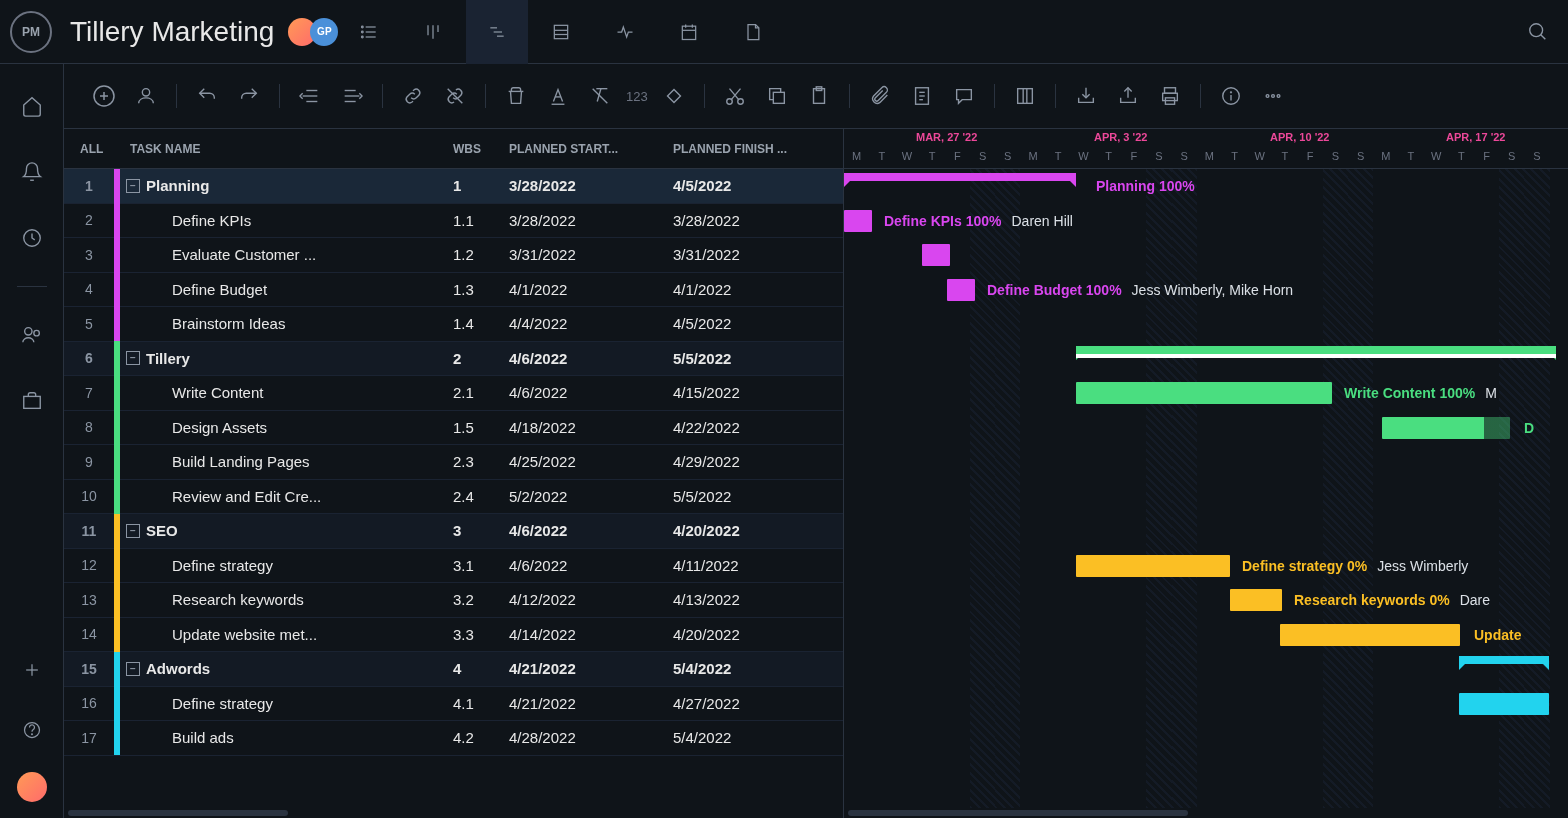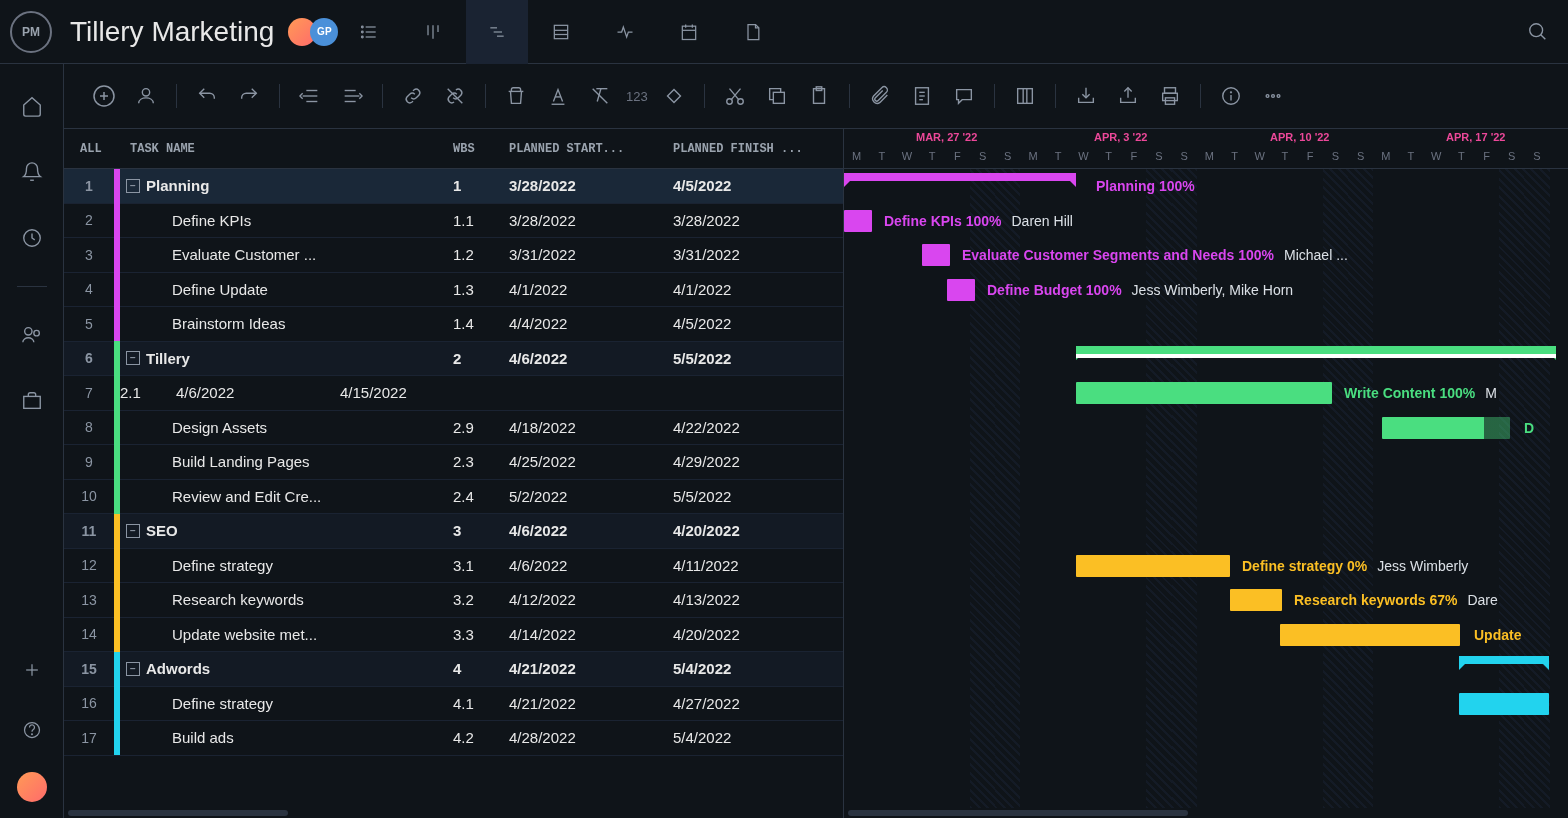--- a/index.html
+++ b/index.html
@@ -28,21 +28,21 @@
 .tool-btn { width:32px; height:32px; display:flex; align-items:center; justify-content:center; color:#8b95a3; background:transparent; border:none; cursor:pointer; }
 .tool-sep { width:1px; height:24px; background:#2a3340; margin:0 4px; }
 .tool-text { color:#6b7280; font-size:13px; }
 
 
 .content { display:flex; flex:1; overflow:hidden; }
 .grid-pane { width:780px; display:flex; flex-direction:column; border-right:1px solid #2a3340; }
 .gantt-pane { flex:1; display:flex; flex-direction:column; overflow:hidden; position:relative; }
 
 
-.grid-header { display:flex; height:40px; border-bottom:1px solid #2a3340; font-size:12px; font-weight:600; color:#9aa3ae; align-items:center;font-family:Liberation Mono, monospace; }
+.grid-header { display:flex; height:40px; border-bottom:1px solid #2a3340; font-size:12px; font-weight:600; color:#9aa3ae; align-items:center; }
 .col-all { width:50px; padding-left:16px; }
 .col-name { flex:1; padding-left:10px; }
 .col-wbs { width:56px; }
 .col-start { width:164px; }
 .col-finish { width:170px; }
 
 
 .grid-body { flex:1; overflow-y:auto; }
 .grid-row { display:flex; height:34.5px; align-items:center; border-bottom:1px solid #1a2332; font-size:15px; }
 .grid-row.summary { font-weight:700; background:#131a24; }
@@ -434,21 +434,21 @@
                 <span>Evaluate Customer ...</span>
               </div>
               <div class="row-wbs">1.2</div>
               <div class="row-start">3/31/2022</div>
               <div class="row-finish">3/31/2022</div>
             </div>
             <div class="grid-row">
               <div class="row-num">4</div>
               <div class="row-color c-pink"></div>
               <div class="row-name child">
-                <span>Define Update</span>
+                <span>Define Budget</span>
               </div>
               <div class="row-wbs">1.3</div>
               <div class="row-start">4/1/2022</div>
               <div class="row-finish">4/1/2022</div>
             </div>
             <div class="grid-row">
               <div class="row-num">5</div>
               <div class="row-color c-pink"></div>
               <div class="row-name child">
                 <span>Brainstorm Ideas</span>
@@ -464,31 +464,34 @@
                 <span class="expander">−</span>
                 <span>Tillery</span>
               </div>
               <div class="row-wbs">2</div>
               <div class="row-start">4/6/2022</div>
               <div class="row-finish">5/5/2022</div>
             </div>
             <div class="grid-row">
               <div class="row-num">7</div>
               <div class="row-color c-green"></div>
+              <div class="row-name child">
+                <span>Write Content</span>
+              </div>
               <div class="row-wbs">2.1</div>
               <div class="row-start">4/6/2022</div>
               <div class="row-finish">4/15/2022</div>
             </div>
             <div class="grid-row">
               <div class="row-num">8</div>
               <div class="row-color c-green"></div>
               <div class="row-name child">
                 <span>Design Assets</span>
               </div>
-              <div class="row-wbs">2.9</div>
+              <div class="row-wbs">1.5</div>
               <div class="row-start">4/18/2022</div>
               <div class="row-finish">4/22/2022</div>
             </div>
             <div class="grid-row">
               <div class="row-num">9</div>
               <div class="row-color c-green"></div>
               <div class="row-name child">
                 <span>Build Landing Pages</span>
               </div>
               <div class="row-wbs">2.3</div>
@@ -659,24 +662,20 @@
               </div>
               <div class="gantt-row" style="top: 34.5px;">
                 <div class="bar c-pink" style="left: 0px; width: 28px;"></div>
                 <div class="bar-label t-pink" style="left: 40px;">
                   <span>Define KPIs  100%</span>
                   <span class="assignee">Daren Hill</span>
                 </div>
               </div>
               <div class="gantt-row" style="top: 69px;">
                 <div class="bar c-pink" style="left: 78px; width: 28px;"></div>
-                <div class="bar-label t-pink" style="left: 118px;">
-                  <span>Evaluate Customer Segments and Needs  100%</span>
-                  <span class="assignee">Michael ...</span>
-                </div>
               </div>
               <div class="gantt-row" style="top: 103.5px;">
                 <div class="bar c-pink" style="left: 103px; width: 28px;"></div>
                 <div class="bar-label t-pink" style="left: 143px;">
                   <span>Define Budget  100%</span>
                   <span class="assignee">Jess Wimberly, Mike Horn</span>
                 </div>
               </div>
               <div class="gantt-row" style="top: 172.5px;">
                 <div class="summary-bar t-green" style="left: 232px; width: 480px; background: rgb(74, 222, 128); color: rgb(74, 222, 128);"></div>
@@ -698,21 +697,21 @@
               <div class="gantt-row" style="top: 379.5px;">
                 <div class="bar c-orange" style="left: 232px; width: 154px;"></div>
                 <div class="bar-label t-orange" style="left: 398px;">
                   <span>Define strategy  0%</span>
                   <span class="assignee">Jess Wimberly</span>
                 </div>
               </div>
               <div class="gantt-row" style="top: 414px;">
                 <div class="bar c-orange" style="left: 386px; width: 52px;"></div>
                 <div class="bar-label t-orange" style="left: 450px;">
-                  <span>Research keywords  67%</span>
+                  <span>Research keywords  0%</span>
                   <span class="assignee">Dare</span>
                 </div>
               </div>
               <div class="gantt-row" style="top: 448.5px;">
                 <div class="bar c-orange" style="left: 436px; width: 180px;"></div>
                 <div class="bar-label t-orange" style="left: 630px;">
                   <span>Update</span>
                 </div>
               </div>
               <div class="gantt-row" style="top: 483px;">

